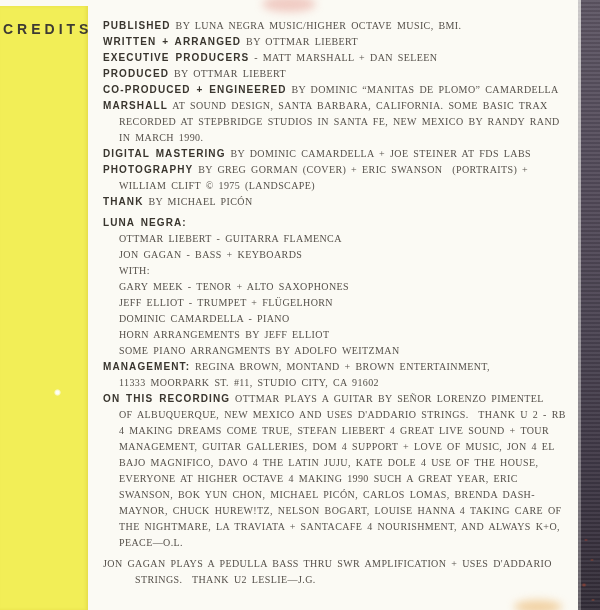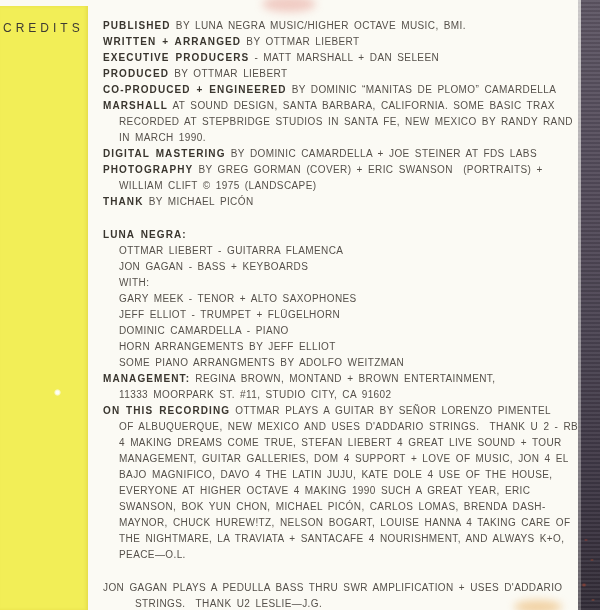--- a/index.html
+++ b/index.html
@@ -11,41 +11,41 @@
     font-family:"Liberation Sans", sans-serif;
   }
   
   .stripe{
     position:absolute;left:0;top:6px;width:88px;height:604px;
     background:#f2ee57;
     box-shadow:inset -2px 0 3px rgba(190,180,40,.25);
   }
   .stripe-heading{
     position:absolute;left:3px;top:15px;
-    font-size:12px;font-weight:400;color:#3d3a33;
+    font-size:14px;font-weight:700;color:#3d3a33;
     letter-spacing:4px;white-space:pre;
   }
   .speck{
     position:absolute;left:54px;top:383px;width:7px;height:7px;
     border-radius:50%;
     background:radial-gradient(circle at 50% 50%, rgba(255,255,255,.95) 0 30%, rgba(255,255,255,.55) 55%, rgba(255,255,255,0) 75%);
   }
   
   .text-col{
     position:absolute;left:103px;top:18px;width:478px;
     color:#55504a;
   }
   .line{
     font-size:10px;line-height:16px;height:16px;
     letter-spacing:.4px;word-spacing:2px;
     white-space:pre;
   }
-  .line.gap{margin-top:17px;}
+  .line.gap{margin-top:5px;}
   .line .b{font-weight:700;color:#39352e;letter-spacing:1.1px;text-align:right;}
-  .line .r{font-weight:400;}
+  .line .r{font-weight:400;font-family:Liberation Serif, serif;}
   .indent-0{padding-left:0;}
   .indent-1{padding-left:16px;}
   .indent-2{padding-left:32px;}
   
   .edge-strip{
     position:absolute;right:0;top:0;width:22px;height:610px;z-index:3;
     background:
       radial-gradient(3px 2px at 8px 540px, rgba(150,60,50,.8), rgba(150,60,50,0) 70%),
       radial-gradient(3px 2px at 14px 560px, rgba(160,70,45,.7), rgba(160,70,45,0) 70%),
       radial-gradient(4px 3px at 6px 585px, rgba(170,70,50,.8), rgba(170,70,50,0) 70%),

